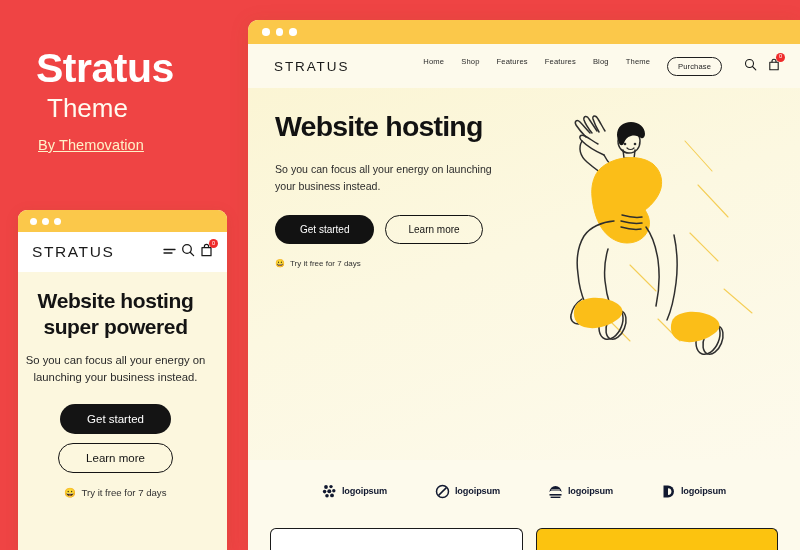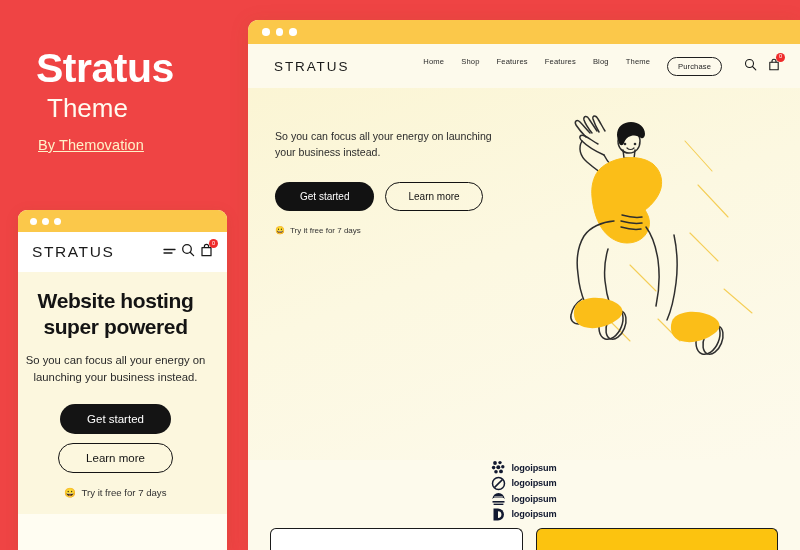--- a/index.html
+++ b/index.html
@@ -86,21 +86,21 @@
   .mobile-logo {
     font-size: 15.5px;
     letter-spacing: 1.6px;
     color: #1A1A1A;
     font-weight: 400;
   }
   .mobile-icons { display: flex; align-items: center; gap: 5px; position: relative; }
 
   .mobile-hero {
     background: #FCF7DE;
-    height: 242px;
+    height: 278px;
     padding: 16px 14px 0 0;
     text-align: center;
   }
   .m-h1 {
     font-size: 21px;
     font-weight: 700;
     line-height: 1.22;
     color: #141414;
     letter-spacing: -0.4px;
   }
@@ -243,21 +243,20 @@
   }
 
   
   .logo-strip {
     height: 62px;
     background: #FDFAEC;
     display: flex;
     align-items: center;
     justify-content: space-around;
     padding: 0 50px;
-    flex-direction: column;
   }
   .logo-item { display: flex; align-items: center; gap: 5px; }
   .logo-text {
     font-size: 9.2px;
     font-weight: 700;
     color: #121930;
     letter-spacing: -0.15px;
   }
 
   
@@ -373,20 +372,21 @@
               <path d="M4 4.6 V3.2 a2 2 0 0 1 4 0 V4.6" fill="none" stroke="#1A1A1A" stroke-width="1.1"></path>
             </svg>
             <span class="cart-badge">0</span>
           </span>
         </span>
       </span>
     </div>
 
     <div class="desk-hero">
       <div class="d-h1">
+        <div>Website hosting</div>
       </div>
       <div class="d-p">So you can focus all your energy on launching your business instead.</div>
       <div class="d-btns">
         <button class="d-btn-dark">Get started</button>
         <button class="d-btn-light">Learn more</button>
       </div>
       <div class="d-try">
         <span>😀</span>
         <span>Try it free for 7 days</span>
       </div>

